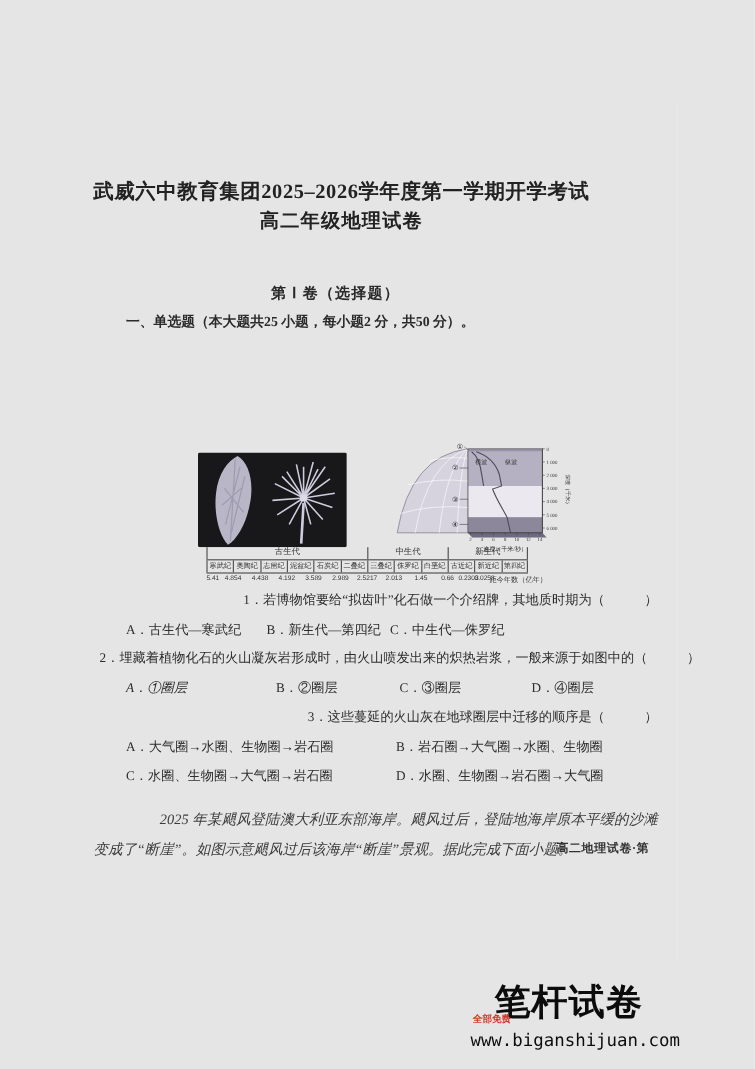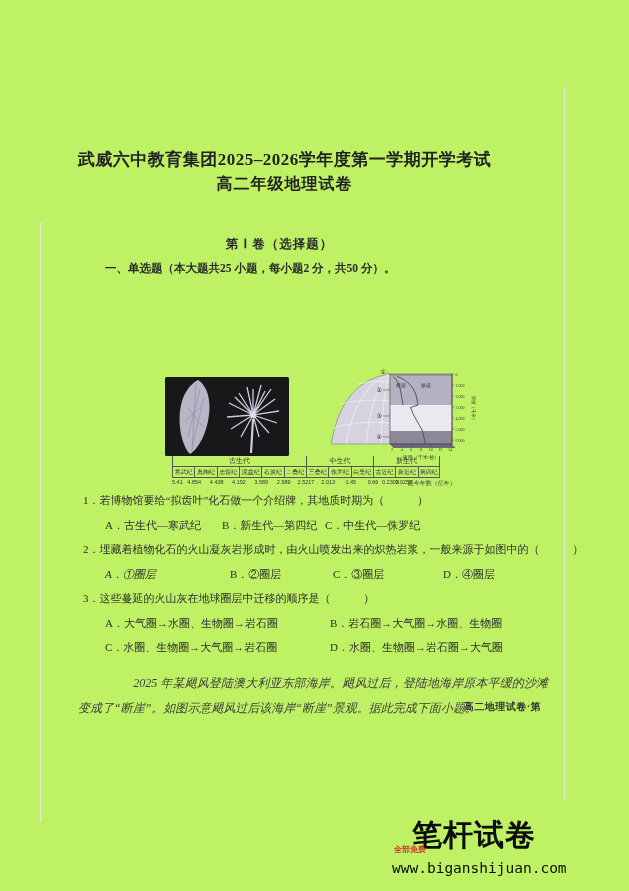--- a/index.html
+++ b/index.html
@@ -1,21 +1,21 @@
 <!DOCTYPE html>
 <html><head>
 <meta charset="utf-8">
 <style>
   html,body{margin:0;padding:0;}
   body{
     width:629px;height:891px;background:#fdfdfc;position:relative;overflow:hidden;
     font-family:"Liberation Serif", serif;color:#2f2f2f;
     -webkit-font-smoothing:antialiased;
   }
-  .page{position:absolute;inset:0;background:#bef264;}
+  .page{position:absolute;inset:0;background:#e5e5e5;}
   .edge{position:absolute;background:#e7e7e2;width:1px;}
   .edge.left{left:40px;top:222px;height:600px;}
   .edge.right{left:564px;top:88px;height:712px;background:#e9e9e4;}
 
   .title1{position:absolute;left:0;right:60px;top:148px;text-align:center;
     font-size:17px;font-weight:700;color:#222;letter-spacing:.5px;}
   .title2{position:absolute;left:0;right:60px;top:174px;text-align:center;
     font-size:16px;font-weight:700;color:#222;letter-spacing:1px;}
   .sec-head{position:absolute;left:0;right:70px;top:236px;text-align:center;
     font-size:12.5px;font-weight:700;color:#2a2a2a;letter-spacing:1px;}
@@ -38,21 +38,21 @@
   .period{box-sizing:border-box;width:8.3333%;border-left:1px solid #555;font-size:6px;
     color:#333;text-align:center;padding:1.5px 0;line-height:7px;white-space:nowrap;overflow:hidden;}
   .period:last-child{border-right:1px solid #555;}
   .age-row{position:relative;height:9px;font-size:5.5px;color:#333;}
   .age{position:absolute;top:1px;transform:translateX(-50%);white-space:nowrap;}
   .age-caption{position:absolute;top:1px;left:88%;white-space:nowrap;font-size:6px;}
 
   
   .qa{position:absolute;left:78px;top:488px;width:470px;font-size:11px;color:#2d2d2d;}
   .row{height:24.5px;line-height:24.5px;white-space:nowrap;}
-  .stem{padding-left:5px;}
+  .stem{padding-left:5px;text-align:right;}
   .opts{display:flex;padding-left:27px;}
   .opt{white-space:nowrap;}
   .q1o .opt:nth-child(1){width:117px;}.q1o .opt:nth-child(2){width:103px;}.q1o .opt:nth-child(3){width:110px;}
   .q2o .opt:nth-child(1){width:125px;font-style:italic;}.q2o .opt:nth-child(2){width:103px;}.q2o .opt:nth-child(3){width:110px;}
   .q3o .opt:nth-child(1){width:225px;}
   .passage2{margin-top:11px;font-size:12px;line-height:25px;text-indent:4.6em;text-align:justify;white-space:normal;}
 
   .footer{position:absolute;right:88px;top:700px;font-size:10px;font-weight:600;color:#333;letter-spacing:.5px;}
 
   

